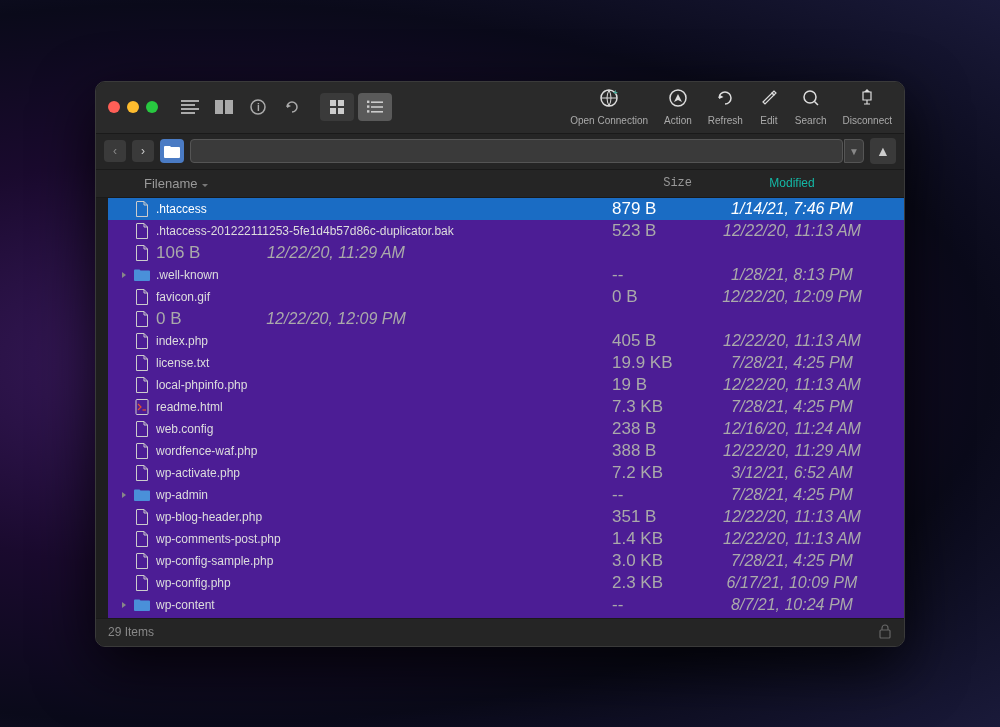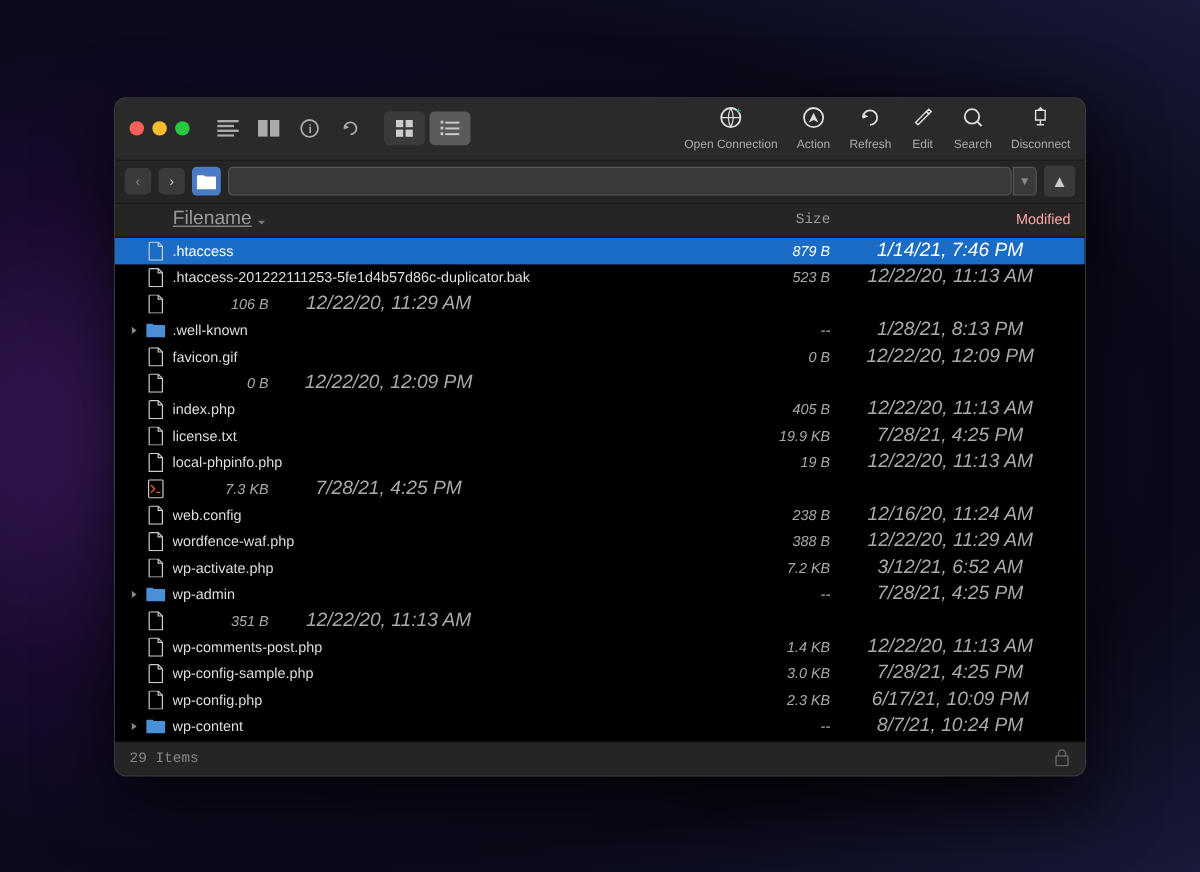--- a/index.html
+++ b/index.html
@@ -179,45 +179,45 @@
     .col-headers {
       background: #252525;
       height: 28px;
       display: flex;
       align-items: center;
       padding: 0 12px;
       border-bottom: 1px solid #1a1a1a;
     }
     .col-filename {
       flex: 1;
-      font-size: 16px;
+      font-size: 13px;
       color: #999;
       display: flex;
       align-items: center;
       gap: 4px;
-      text-decoration: underline;
     }
     .col-size {
       width: 80px;
       font-size: 12px;
       color: #999;
       text-align: right;
       font-family: Liberation Mono, monospace;
     }
     .col-modified {
       width: 200px;
       font-size: 12px;
-      color: #fca5a5;
-      text-align: right;
+      color: #14b8a6;
+      text-align: center;
     }
     
     .file-list {
-      background: #000000;
+      background: #4c1d95;
       overflow-y: auto;
       max-height: 420px;
+      margin-left: 12px;
     }
     .file-row {
       display: flex;
       align-items: center;
       height: 22px;
       padding: 0 12px;
       cursor: pointer;
     }
     .file-row.selected {
       background: #1a6cc4;
@@ -247,45 +247,43 @@
     .filename-text {
       flex: 1;
       font-size: 12px;
       color: #ddd;
       white-space: nowrap;
       overflow: hidden;
       text-overflow: ellipsis;
     }
     .size-text {
       width: 80px;
-      font-size: 12px;
+      font-size: 17px;
       color: #aaa;
-      text-align: right;
-      font-style: italic;
+      text-align: left;
     }
     .modified-text {
       width: 200px;
       font-size: 16px;
       color: #aaa;
       text-align: center;
       font-style: italic;
     }
     
     .statusbar {
       background: #252525;
       height: 28px;
       display: flex;
       align-items: center;
       padding: 0 12px;
       border-top: 1px solid #1a1a1a;
     }
     .status-text {
       font-size: 12px;
       color: #888;
-      font-family: Liberation Mono, monospace;
     }
     .lock-icon {
       margin-left: auto;
       color: #666;
       font-size: 14px;
     }
   </style>
 </head>
 <body>
 
@@ -554,20 +552,21 @@
       </div>
       <div class="file-row">
         <div class="expand-arrow"></div>
         <div class="file-icon">
           <svg width="14" height="16" viewBox="0 0 14 16" fill="none">
             <rect x="1" y="0.5" width="12" height="15" rx="1" stroke="#ccc" stroke-width="1"></rect>
             <path d="M3 5 L6 8 L3 11" stroke="#e8522a" stroke-width="1.2" fill="none"></path>
             <line x1="7.5" y1="11" x2="11" y2="11" stroke="#e8522a" stroke-width="1.2"></line>
           </svg>
         </div>
+        <div class="filename-text">readme.html</div>
         <div class="size-text">7.3 KB</div>
         <div class="modified-text">7/28/21, 4:25 PM</div>
       </div>
       <div class="file-row">
         <div class="expand-arrow"></div>
         <div class="file-icon">
           <svg width="14" height="16" viewBox="0 0 14 16" fill="none">
             <path d="M2 0.5 L9 0.5 L12.5 4 L12.5 15.5 L1.5 15.5 L1.5 0.5" stroke="#ccc" stroke-width="1" fill="none"></path>
             <path d="M9 0.5 L9 4 L12.5 4" stroke="#ccc" stroke-width="1" fill="none"></path>
           </svg>
@@ -616,20 +615,21 @@
         <div class="modified-text">7/28/21, 4:25 PM</div>
       </div>
       <div class="file-row">
         <div class="expand-arrow"></div>
         <div class="file-icon">
           <svg width="14" height="16" viewBox="0 0 14 16" fill="none">
             <path d="M2 0.5 L9 0.5 L12.5 4 L12.5 15.5 L1.5 15.5 L1.5 0.5" stroke="#ccc" stroke-width="1" fill="none"></path>
             <path d="M9 0.5 L9 4 L12.5 4" stroke="#ccc" stroke-width="1" fill="none"></path>
           </svg>
         </div>
+        <div class="filename-text">wp-blog-header.php</div>
         <div class="size-text">351 B</div>
         <div class="modified-text">12/22/20, 11:13 AM</div>
       </div>
       <div class="file-row">
         <div class="expand-arrow"></div>
         <div class="file-icon">
           <svg width="14" height="16" viewBox="0 0 14 16" fill="none">
             <path d="M2 0.5 L9 0.5 L12.5 4 L12.5 15.5 L1.5 15.5 L1.5 0.5" stroke="#ccc" stroke-width="1" fill="none"></path>
             <path d="M9 0.5 L9 4 L12.5 4" stroke="#ccc" stroke-width="1" fill="none"></path>
           </svg>

